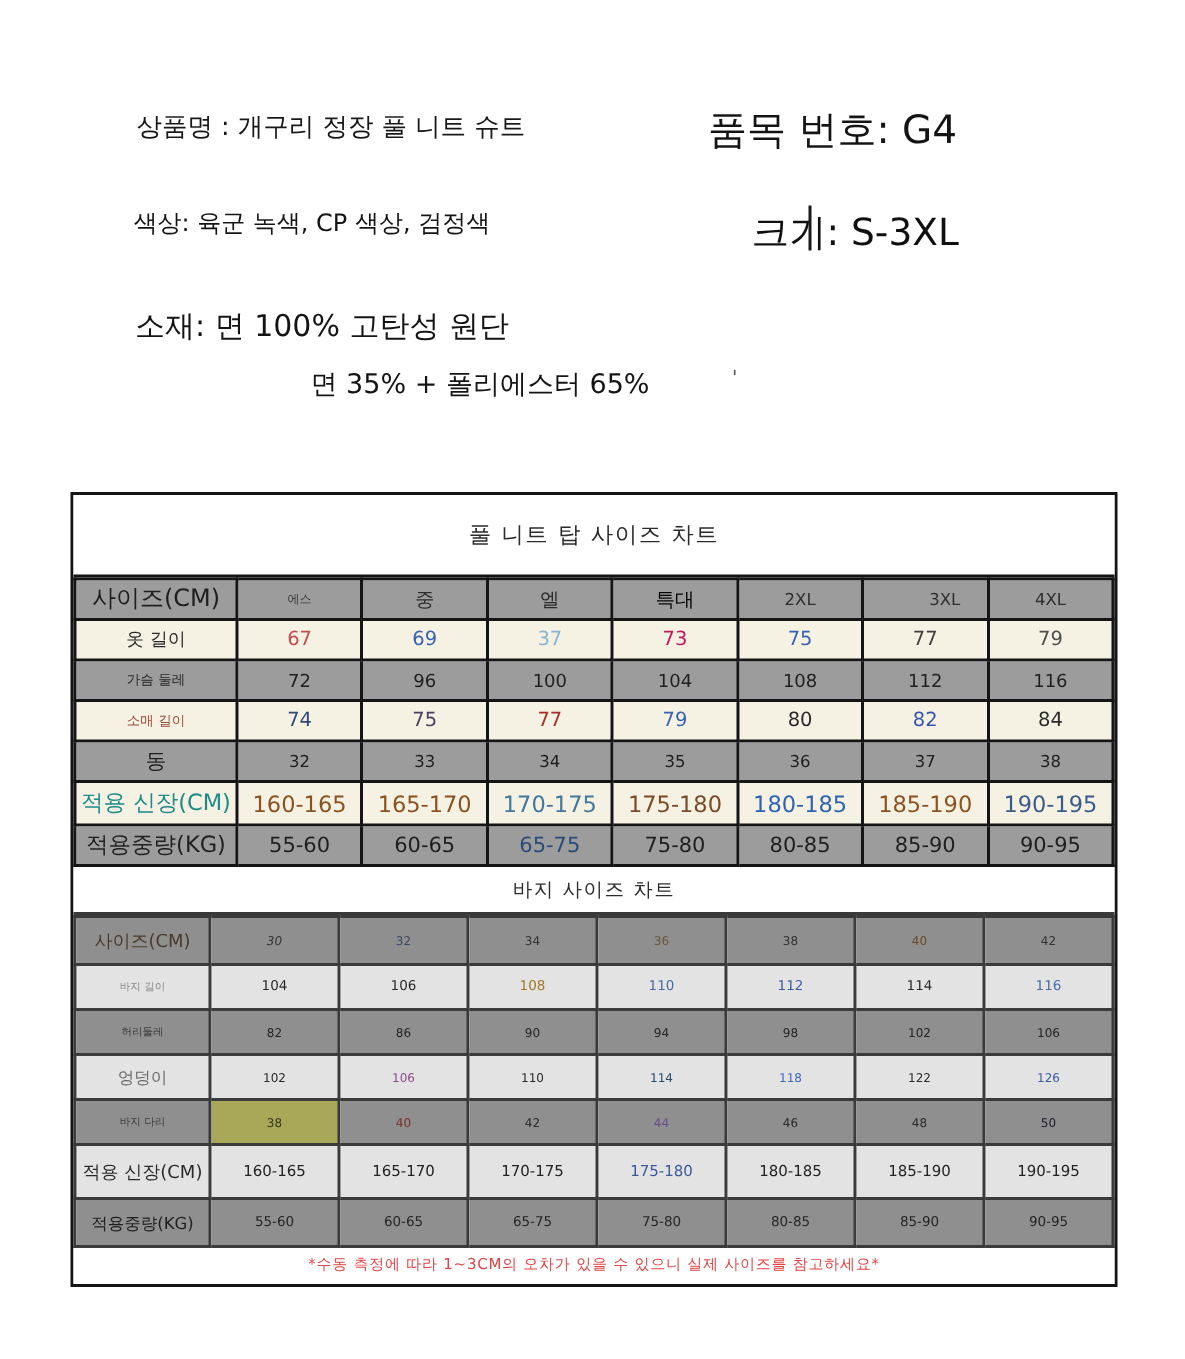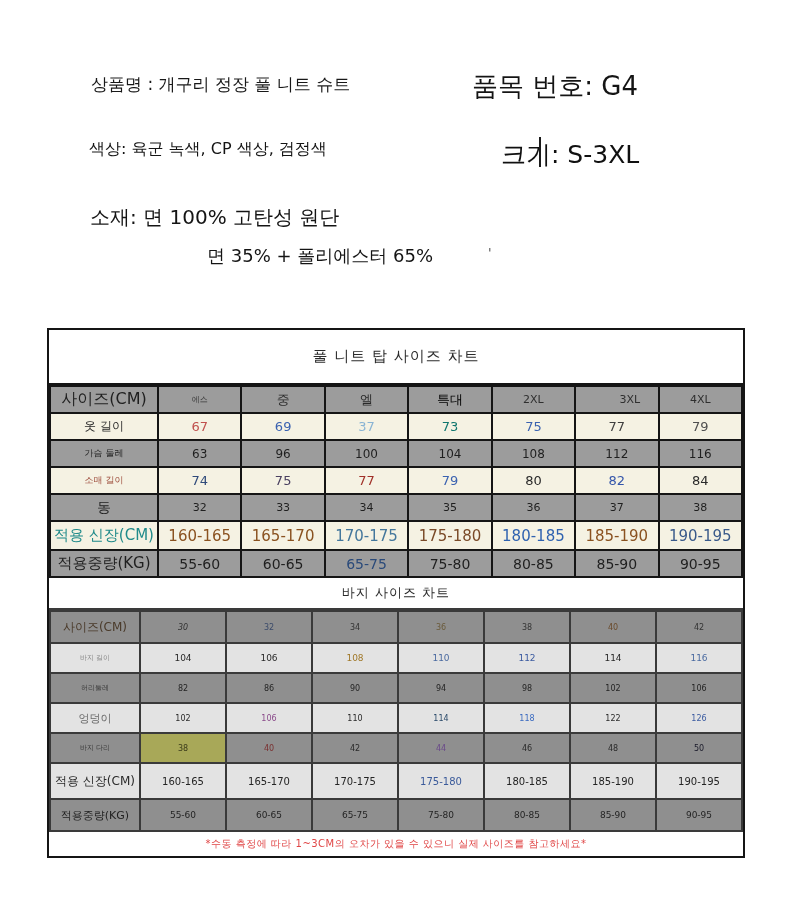--- a/index.html
+++ b/index.html
@@ -110,28 +110,28 @@
           <td style="color: #000000;">특대</td>
           <td style="color: rgb(47, 47, 47);">2XL</td>
           <td style="color: rgb(47, 47, 47); padding-left: 26px;">3XL</td>
           <td style="color: rgb(47, 47, 47);">4XL</td>
         </tr>
         <tr>
           <td style="color: rgb(42, 42, 42);">옷 길이</td>
           <td style="color: rgb(192, 80, 77);">67</td>
           <td style="color: rgb(58, 98, 176);">69</td>
           <td style="color: rgb(138, 180, 212);">37</td>
-          <td style="color: #0f766e; text-align: center;">73</td>
+          <td style="color: #be185d; text-align: center;">73</td>
           <td style="color: rgb(58, 98, 176);">75</td>
           <td style="color: rgb(63, 63, 63);">77</td>
           <td style="color: rgb(79, 79, 79);">79</td>
         </tr>
         <tr>
           <td style="color: rgb(36, 36, 36);">가슴 둘레</td>
-          <td>63</td>
+          <td>72</td>
           <td>96</td>
           <td>100</td>
           <td>104</td>
           <td>108</td>
           <td>112</td>
           <td>116</td>
         </tr>
         <tr>
           <td style="color: rgb(156, 74, 58);">소매 길이</td>
           <td style="color: rgb(47, 74, 122);">74</td>

